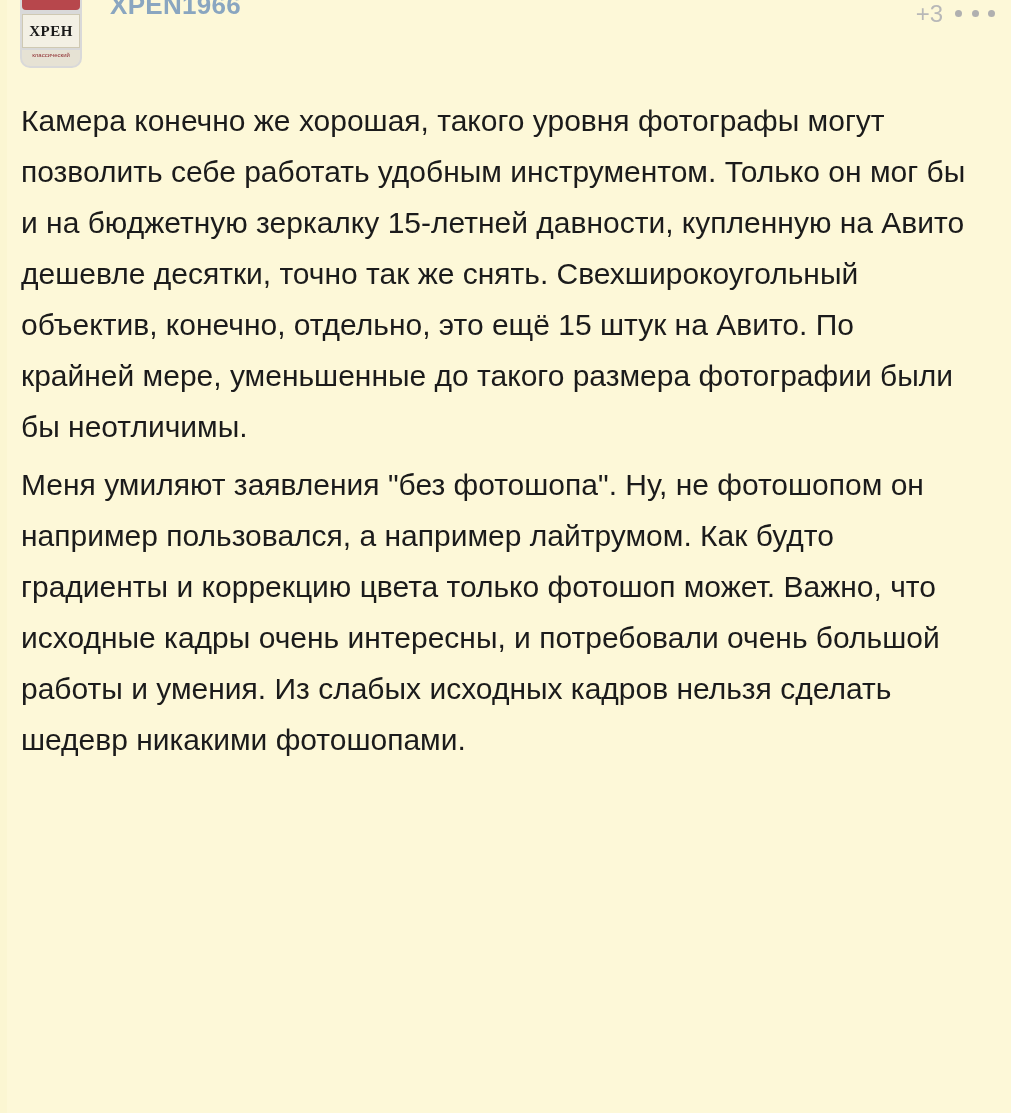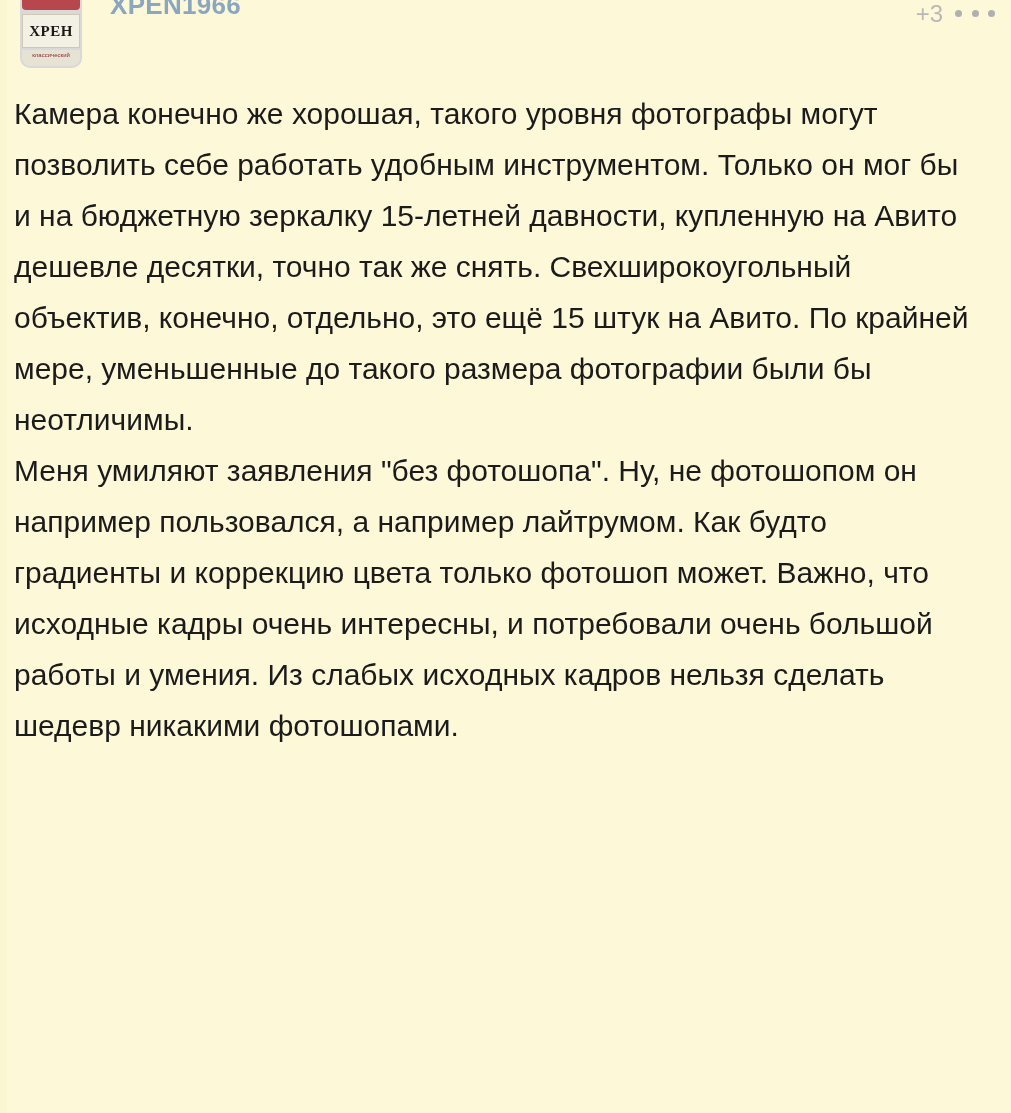--- a/index.html
+++ b/index.html
@@ -162,21 +162,21 @@
     position: absolute;
     left: 14px;
     top: 88px;
     width: 965px;
     font-size: 30px;
     line-height: 51px;
     color: #1b1b1b;
     font-family: "Liberation Sans", sans-serif;
   }
   .comment-body p {
-    margin: 0;
+    margin: 7px;
     padding: 0;
   }
 </style>
 </head>
 <body>
 
 <div id="comment-card">
 
   <div class="left-strip"></div>
 

